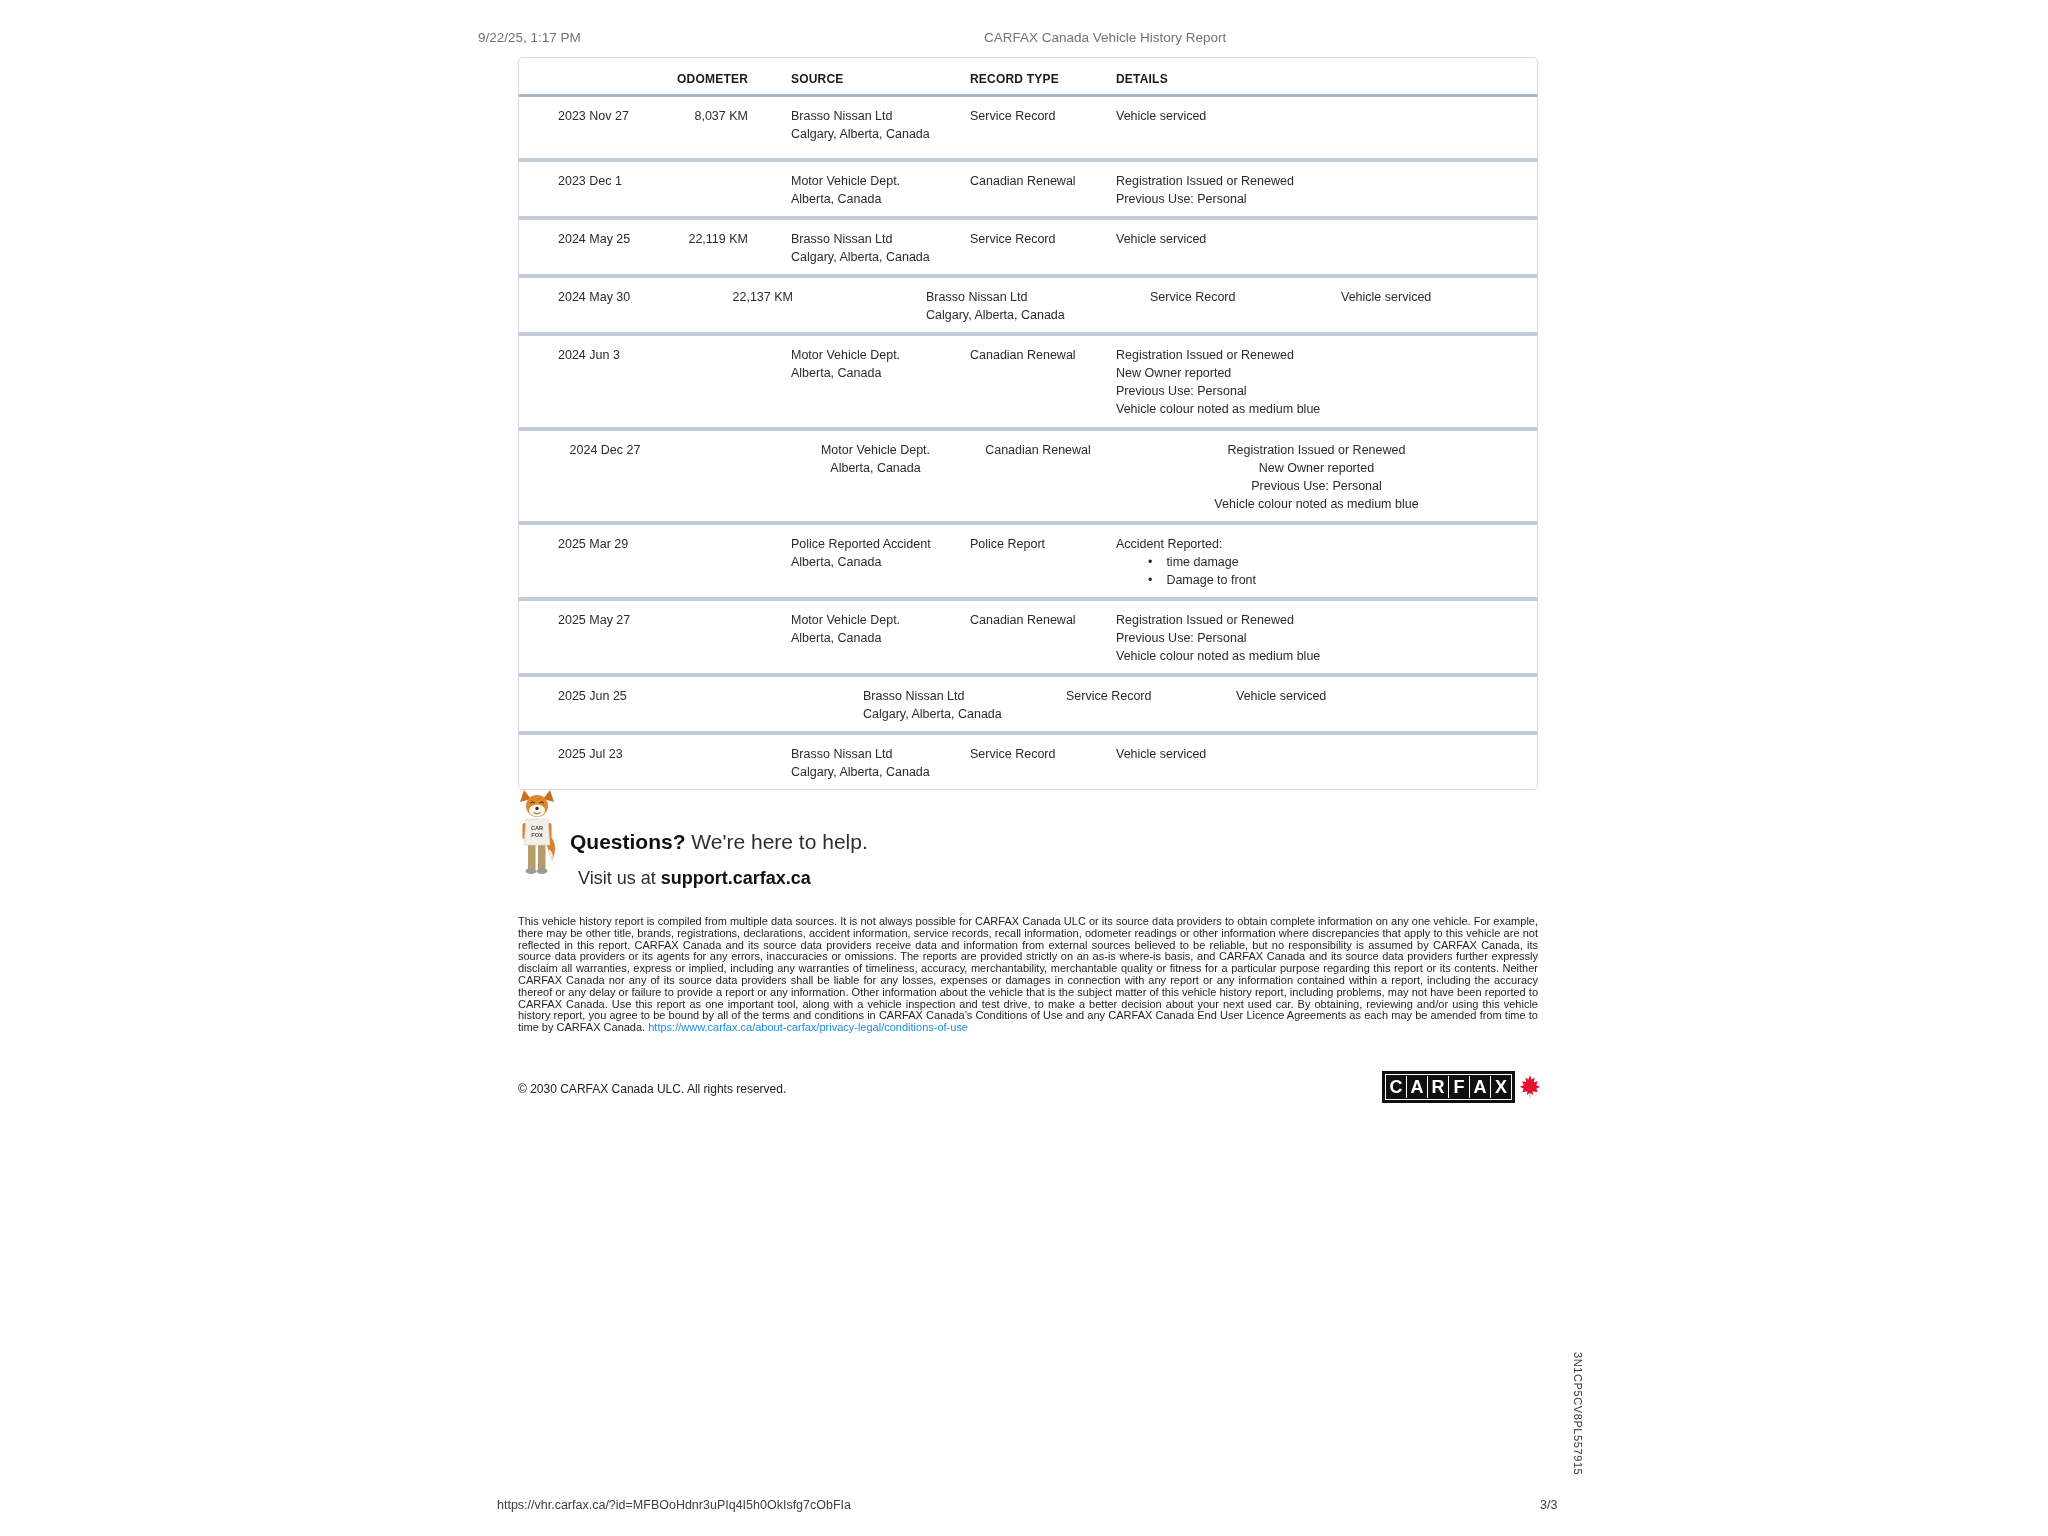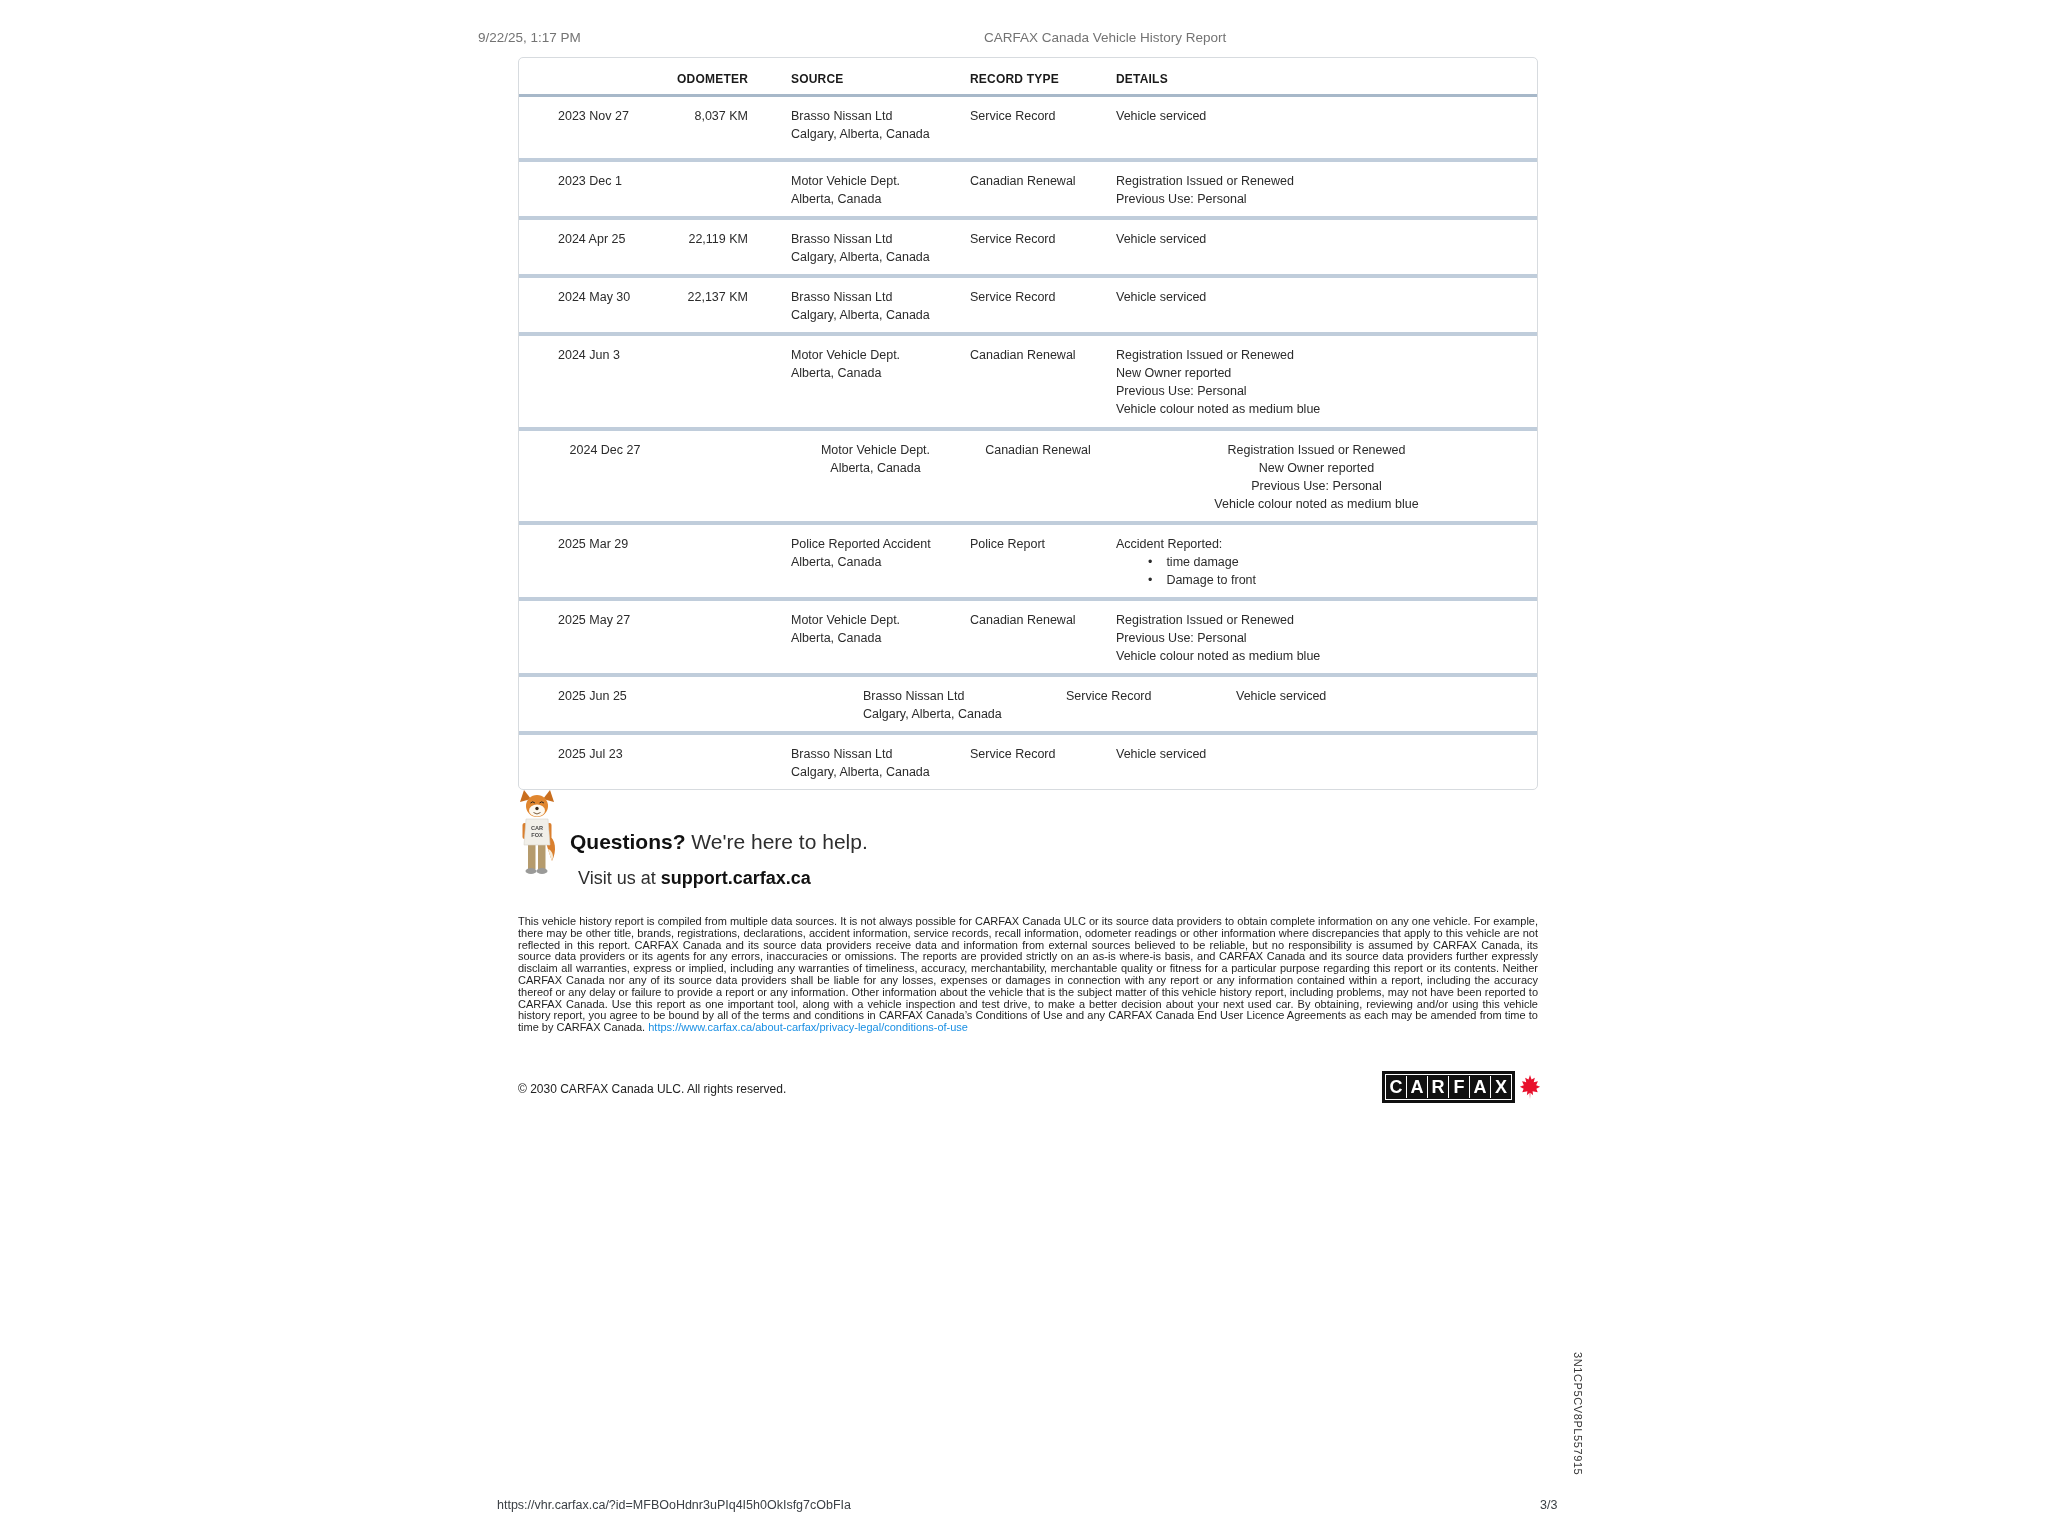--- a/index.html
+++ b/index.html
@@ -105,33 +105,33 @@
             <div>Motor Vehicle Dept.</div>
             <div>Alberta, Canada</div>
           </div>
           <div class="cell">Canadian Renewal</div>
           <div class="cell">
             <div>Registration Issued or Renewed</div>
             <div>Previous Use: Personal</div>
           </div>
         </div>
         <div class="t-row data-row" style="min-height: 57px;">
-          <div class="cell">2024 Apr 25</div>
+          <div class="cell">2024 May 25</div>
           <div class="cell odo">22,119 KM</div>
           <div class="cell"></div>
           <div class="cell">
             <div>Brasso Nissan Ltd</div>
             <div>Calgary, Alberta, Canada</div>
           </div>
           <div class="cell">Service Record</div>
           <div class="cell">
             <div>Vehicle serviced</div>
           </div>
         </div>
-        <div class="t-row data-row" style="min-height: 57px;">
+        <div class="t-row data-row" style="min-height: 57px; gap: 45px;">
           <div class="cell">2024 May 30</div>
           <div class="cell odo">22,137 KM</div>
           <div class="cell"></div>
           <div class="cell">
             <div>Brasso Nissan Ltd</div>
             <div>Calgary, Alberta, Canada</div>
           </div>
           <div class="cell">Service Record</div>
           <div class="cell">
             <div>Vehicle serviced</div>

